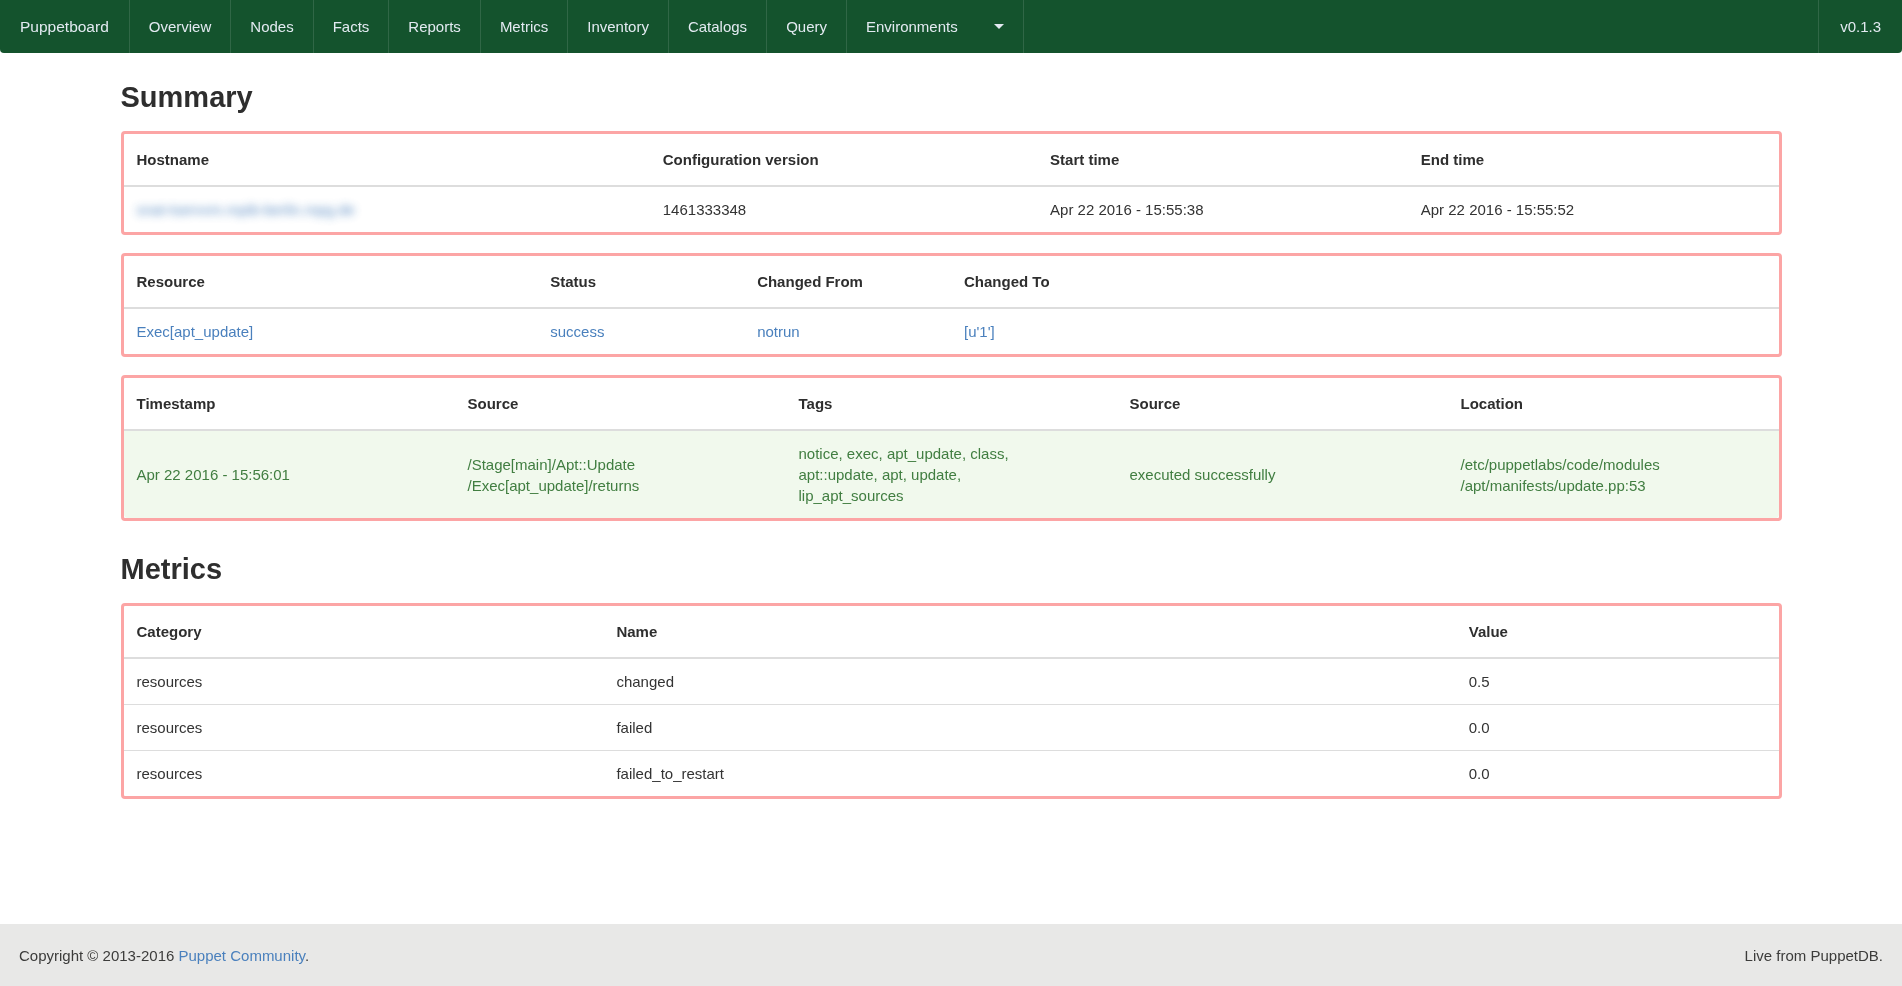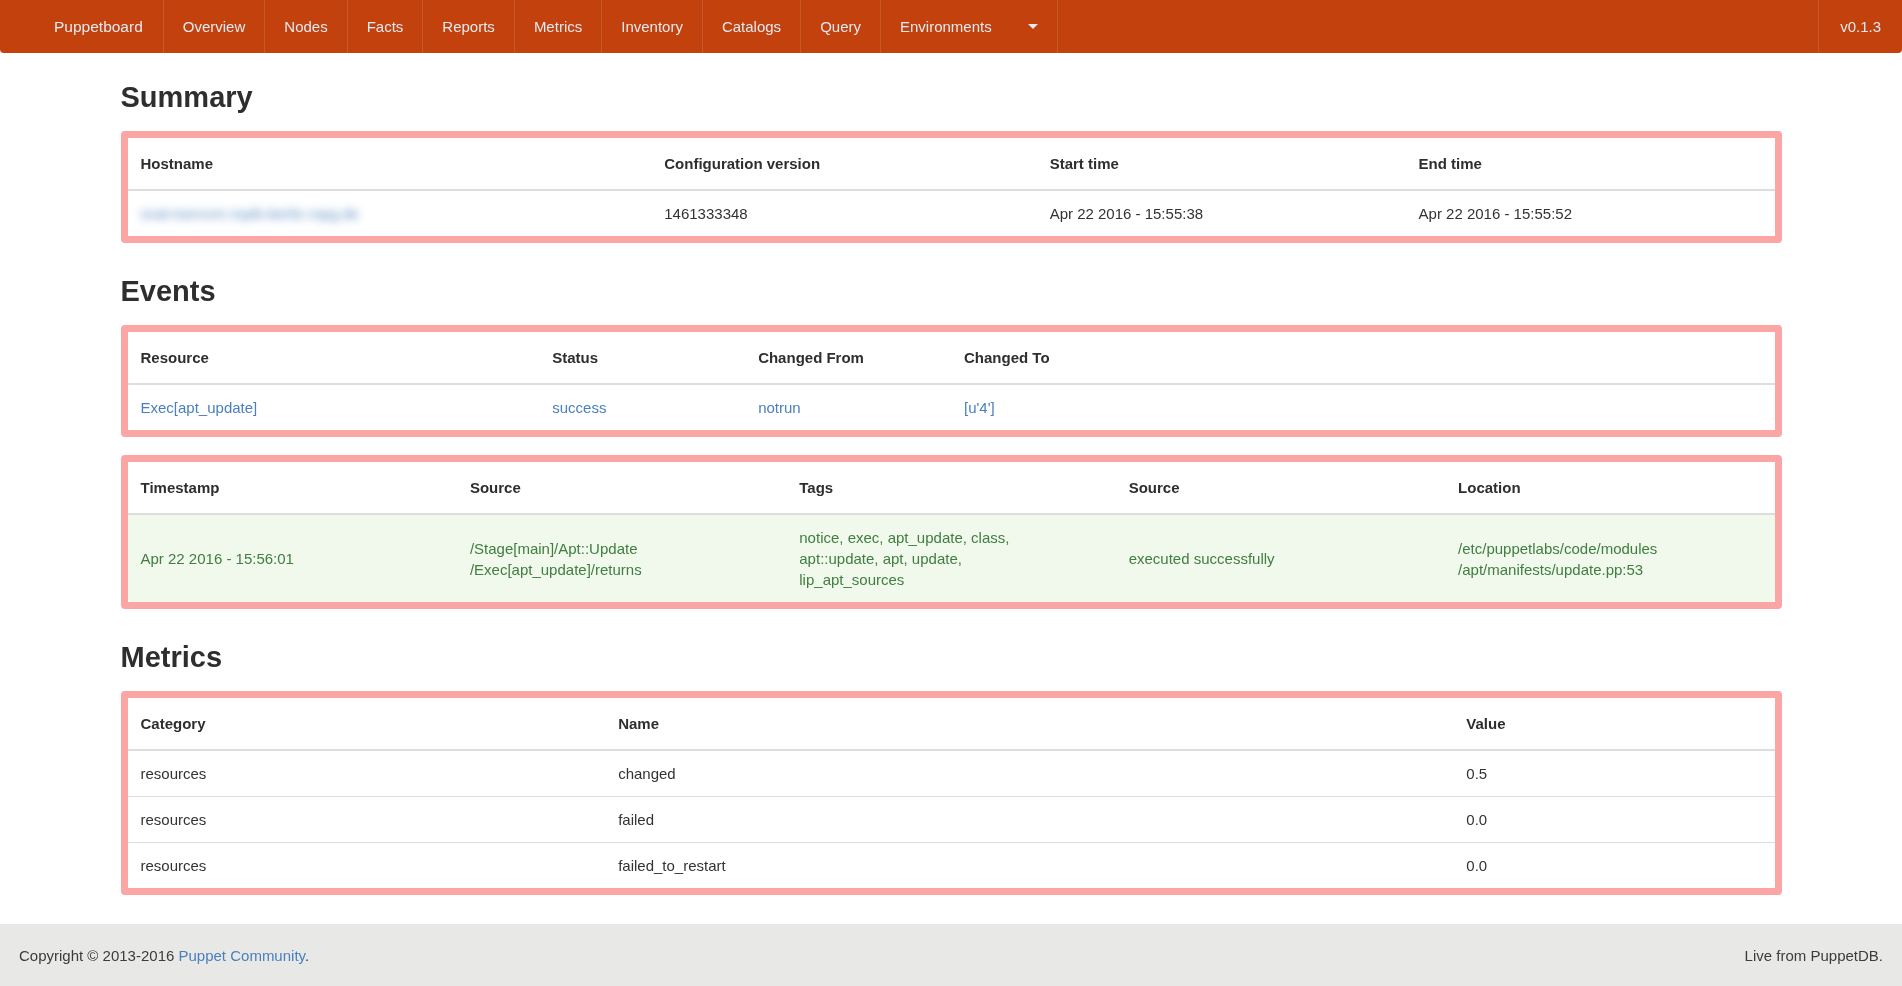--- a/index.html
+++ b/index.html
@@ -7,25 +7,24 @@
     width: 1902px; height: 986px;
     background: #ffffff;
     font-family: "Liberation Sans", "DejaVu Sans", sans-serif;
     color: #333333;
     overflow: hidden;
   }
 
   
   .navbar {
     height: 53px; width: 100%;
-    background: #c2410c;
+    background: #14532d;
     display: flex; align-items: stretch;
     border-radius: 0 0 4px 4px;
     font-size: 15px;
-    padding-left: 34px;
   }
   .navbar .nav-item {
     display: flex; align-items: center;
     padding: 0 19px;
     color: #e3eaf1;
     cursor: pointer;
     border-left: 1px solid rgba(255,255,255,0.12);
     white-space: nowrap;
   }
   .navbar .brand {
@@ -54,21 +53,21 @@
   h2 {
     font-size: 29px; line-height: 32px;
     font-weight: bold; color: #2e2e2e;
     margin: 32px 0 13px 0;
   }
   h2.first { margin-top: 28px; }
 
   table {
     width: 100%;
     border-collapse: separate; border-spacing: 0;
-    border: 7px solid #fca5a5;
+    border: 3px solid #fca5a5;
     border-radius: 4px;
     font-size: 15px;
     margin-top: 18px;
   }
   th, td {
     text-align: left; vertical-align: middle;
     line-height: 21px;
     padding: 15px 13px;
     font-weight: normal;
   }
@@ -149,42 +148,41 @@
     <tbody>
       <tr>
         <td><a class="blurred">snat-tservvm.mpib-berlin.mpg.de</a></td>
         <td>1461333348</td>
         <td>Apr 22 2016 - 15:55:38</td>
         <td>Apr 22 2016 - 15:55:52</td>
       </tr>
     </tbody>
   </table>
 
-  <h2>Events</h2>
   <table>
     <colgroup>
         <col style="width:25%">
         <col style="width:12.5%">
         <col style="width:12.5%">
         <col style="width:50%">
       </colgroup>
     <thead>
       <tr>
         <th>Resource</th>
         <th>Status</th>
         <th>Changed From</th>
         <th>Changed To</th>
       </tr>
     </thead>
     <tbody>
       <tr>
         <td><a>Exec[apt_update]</a></td>
         <td><a>success</a></td>
         <td><a>notrun</a></td>
-        <td><a>[u'4']</a></td>
+        <td><a>[u'1']</a></td>
       </tr>
     </tbody>
   </table>
 
   <table class="logs-table">
     <colgroup>
         <col style="width:20%">
         <col style="width:20%">
         <col style="width:20%">
         <col style="width:20%">

